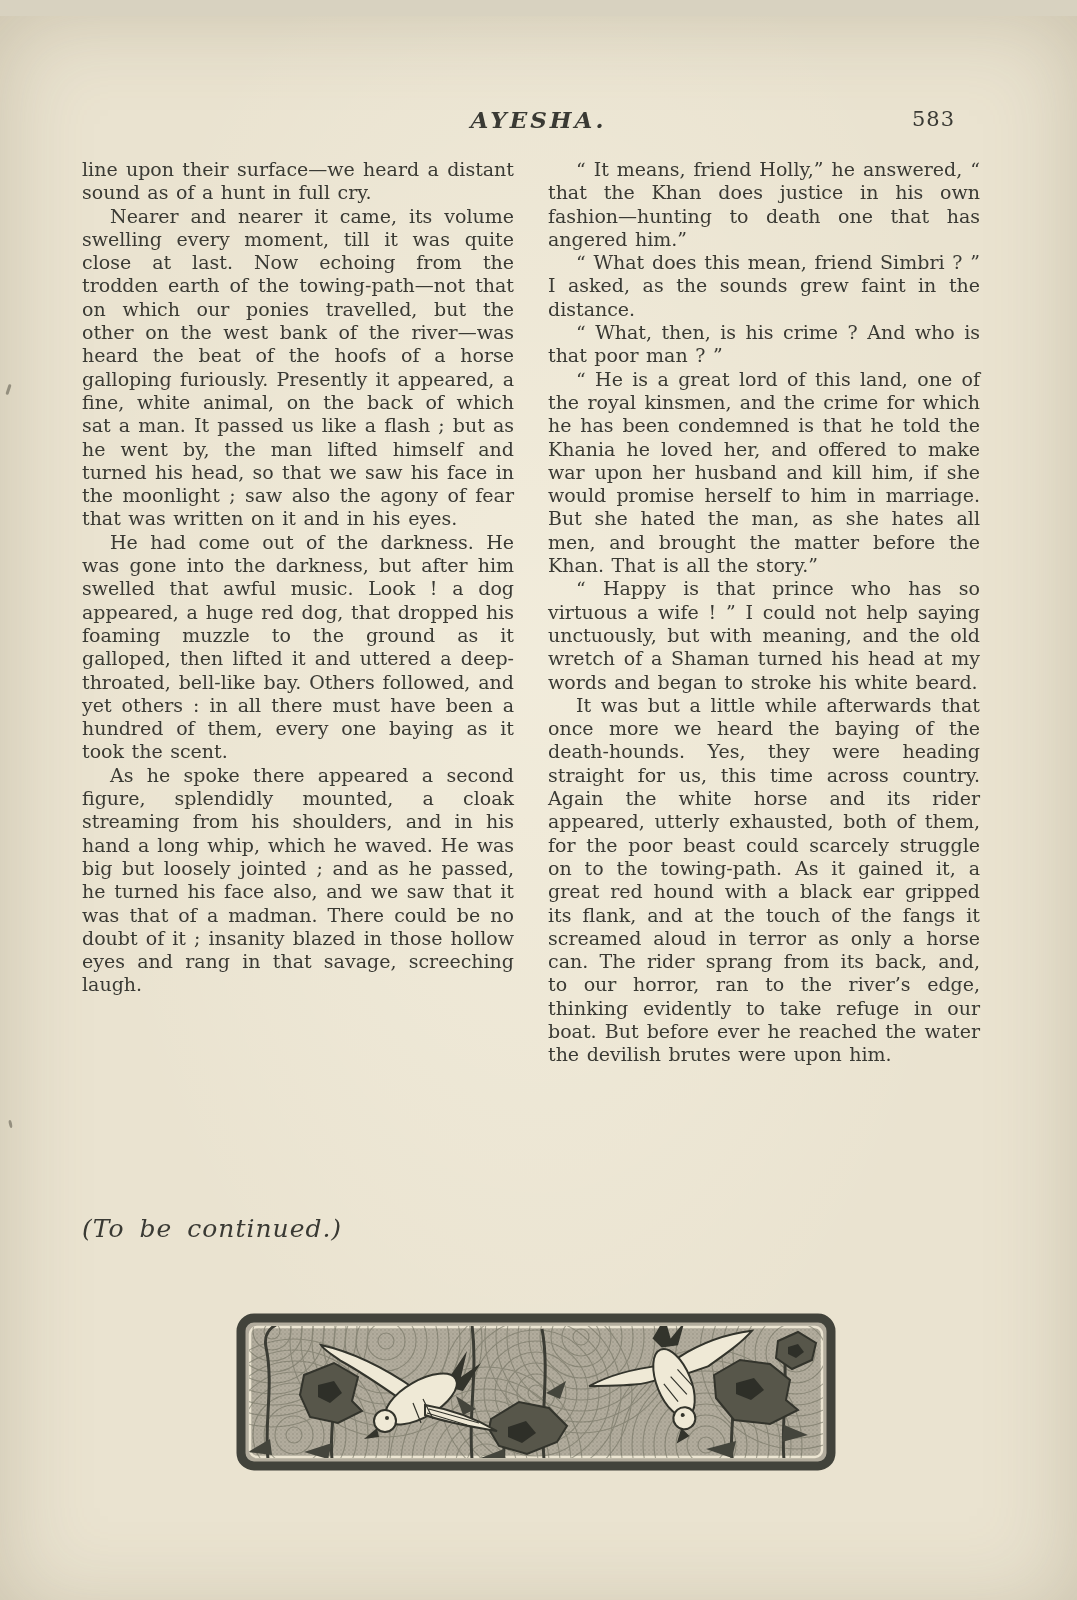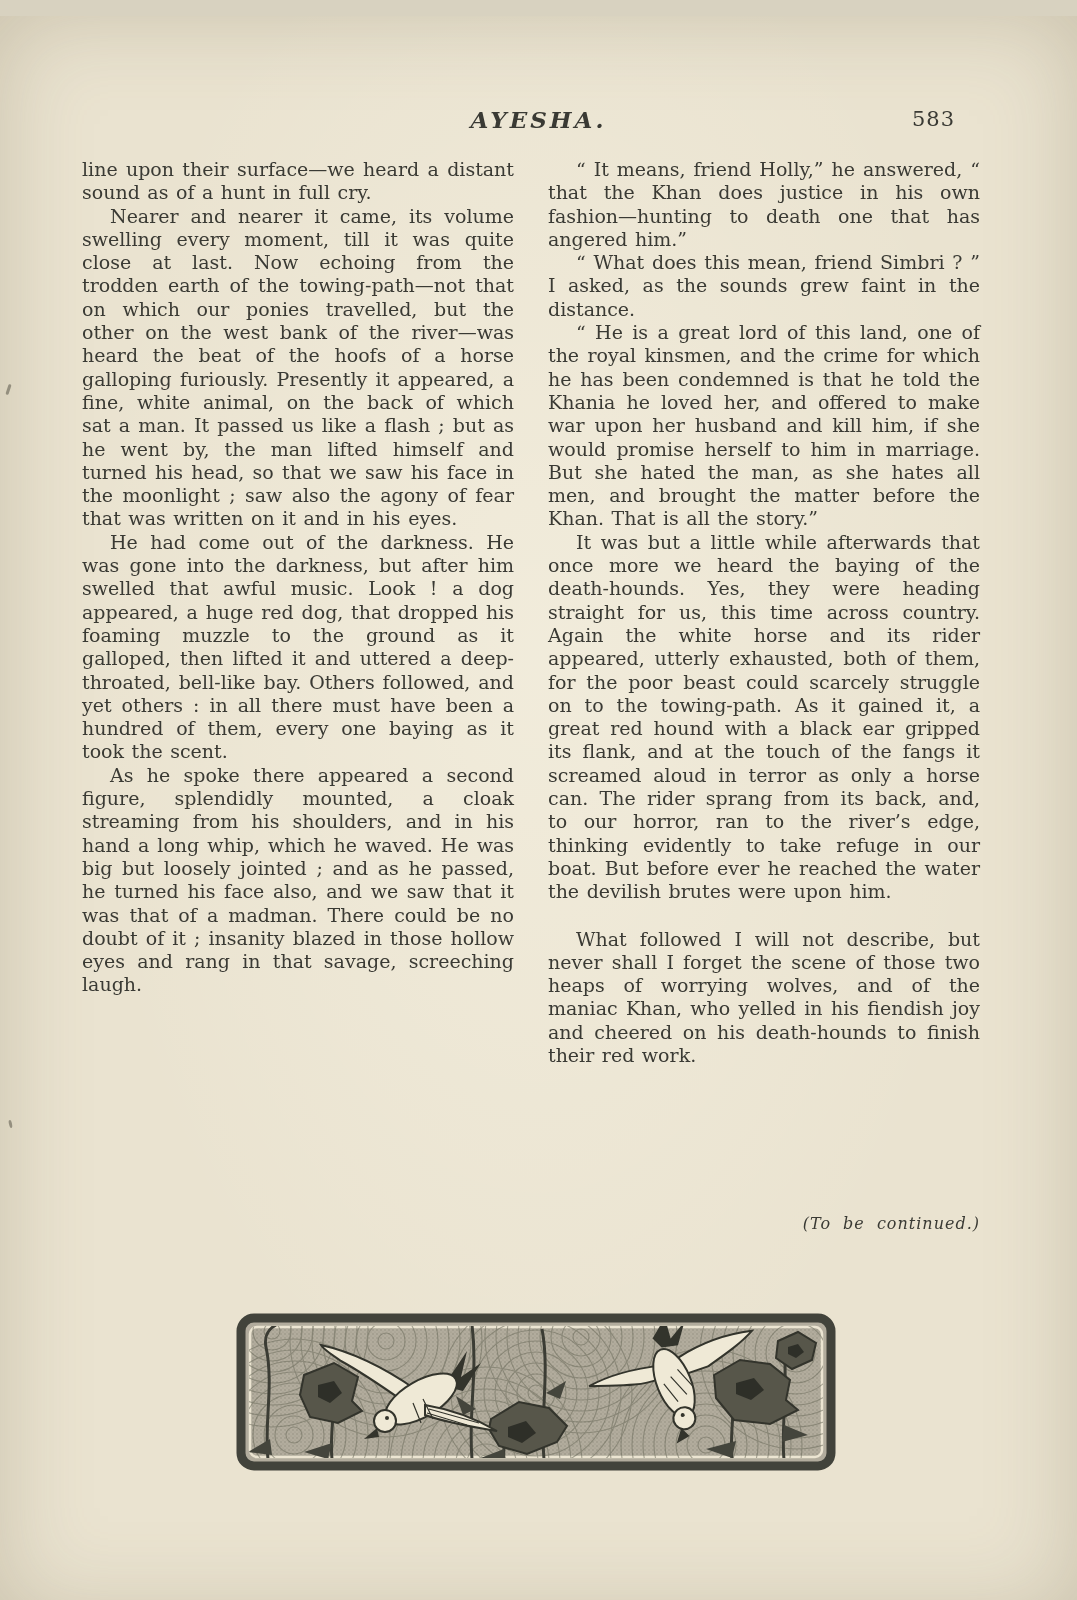--- a/index.html
+++ b/index.html
@@ -28,21 +28,21 @@
     display:flex; gap:34px;justify-content:flex-end;
   }
   .column { flex:1 1 0; text-align:justify; font-size:19px; line-height:23.3px; word-spacing:1.5px; }
   .column p { margin:0; }
   .column p.indent { text-indent:28px; }
   .column p.gap-before { margin-top:24px; }
   .column em { font-style:italic; }
 
   .continued {
     position:absolute; top:1198px; left:82px; right:97px;
-    text-align:right; font-style:italic; font-size:16px; letter-spacing:1px; word-spacing:6px;
+    text-align:left; font-style:italic; font-size:25px; letter-spacing:1px; word-spacing:6px;
   }
 
   .illustration { position:absolute; left:236px; top:1297px; width:600px; height:158px; }
 
   .speck { position:absolute; background:#5a5648; opacity:.55; border-radius:2px; }
   .speck-1 { left:7px; top:368px; width:3px; height:11px; transform:rotate(18deg); }
   .speck-2 { left:9px; top:1104px; width:3px; height:8px; transform:rotate(-12deg); border-radius:50% 50% 60% 60%; }
 </style>
 </head>
 <body>
@@ -57,23 +57,24 @@
   <div class="columns">
     <div class="column">
         <p>line upon their surface—we heard a distant sound as of a hunt in full cry.</p>
         <p class="indent">Nearer and nearer it came, its volume swelling every moment, till it was quite close at last. Now echoing from the trodden earth of the towing-path—not that on which our ponies travelled, but the other on the west bank of the river—was heard the beat of the hoofs of a horse galloping furiously. Presently it appeared, a fine, white animal, on the back of which sat a man. It passed us like a flash ; but as he went by, the man lifted himself and turned his head, so that we saw his face in the moonlight ; saw also the agony of fear that was written on it and in his eyes.</p>
         <p class="indent">He had come out of the darkness. He was gone into the darkness, but after him swelled that awful music. Look ! a dog appeared, a huge red dog, that dropped his foaming muzzle to the ground as it galloped, then lifted it and uttered a deep-throated, bell-like bay. Others followed, and yet others : in all there must have been a hundred of them, every one baying as it took the scent.</p>
         <p class="indent">As he spoke there appeared a second figure, splendidly mounted, a cloak streaming from his shoulders, and in his hand a long whip, which he waved. He was big but loosely jointed ; and as he passed, he turned his face also, and we saw that it was that of a madman. There could be no doubt of it ; insanity blazed in those hollow eyes and rang in that savage, screeching laugh.</p>
       </div>
     <div class="column">
         <p class="indent">“ It means, friend Holly,” he answered, “ that the Khan does justice in his own fashion—hunting to death one that has angered him.”</p>
         <p class="indent">“ What does this mean, friend Simbri ? ” I asked, as the sounds grew faint in the distance.</p>
+        <p class="indent">“ What, then, is his crime ?  And who is that poor man ? ”</p>
         <p class="indent">“ He is a great lord of this land, one of the royal kinsmen, and the crime for which he has been condemned is that he told the Khania he loved her, and offered to make war upon her husband and kill him, if she would promise herself to him in marriage. But she hated the man, as she hates all men, and brought the matter before the Khan. That is all the story.”</p>
+        <p class="indent">“ Happy is that prince who has so virtuous a wife ! ” I could not help saying unctuously, but with meaning, and the old wretch of a Shaman turned his head at my words and began to stroke his white beard.</p>
         <p class="indent">It was but a little while afterwards that once more we heard the baying of the death-hounds. Yes, they were heading straight for us, this time across country. Again the white horse and its rider appeared, utterly exhausted, both of them, for the poor beast could scarcely struggle on to the towing-path. As it gained it, a great red hound with a black ear gripped its flank, and at the touch of the fangs it screamed aloud in terror as only a horse can. The rider sprang from its back, and, to our horror, ran to the river’s edge, thinking evidently to take refuge in our boat. But before ever he reached the water the devilish brutes were upon him.</p>
-        <p class="indent gap-before">What followed I will not describe, but never shall I forget the scene of those two heaps of worrying wolves, and of the maniac Khan, who yelled in his fiendish joy and cheered on his death-hounds to finish their red work.</p>
       </div>
   </div>
 
   <div class="continued">(To  be  continued.)</div>
 
   <svg class="illustration" viewBox="0 0 600 158" role="img" aria-label="Decorative tailpiece: two white birds diving among poppy flowers on a rippled background">
     <defs>
       <clipPath id="innerClip">
           <rect x="13" y="13" width="574" height="132" rx="8"></rect>
         </clipPath>

